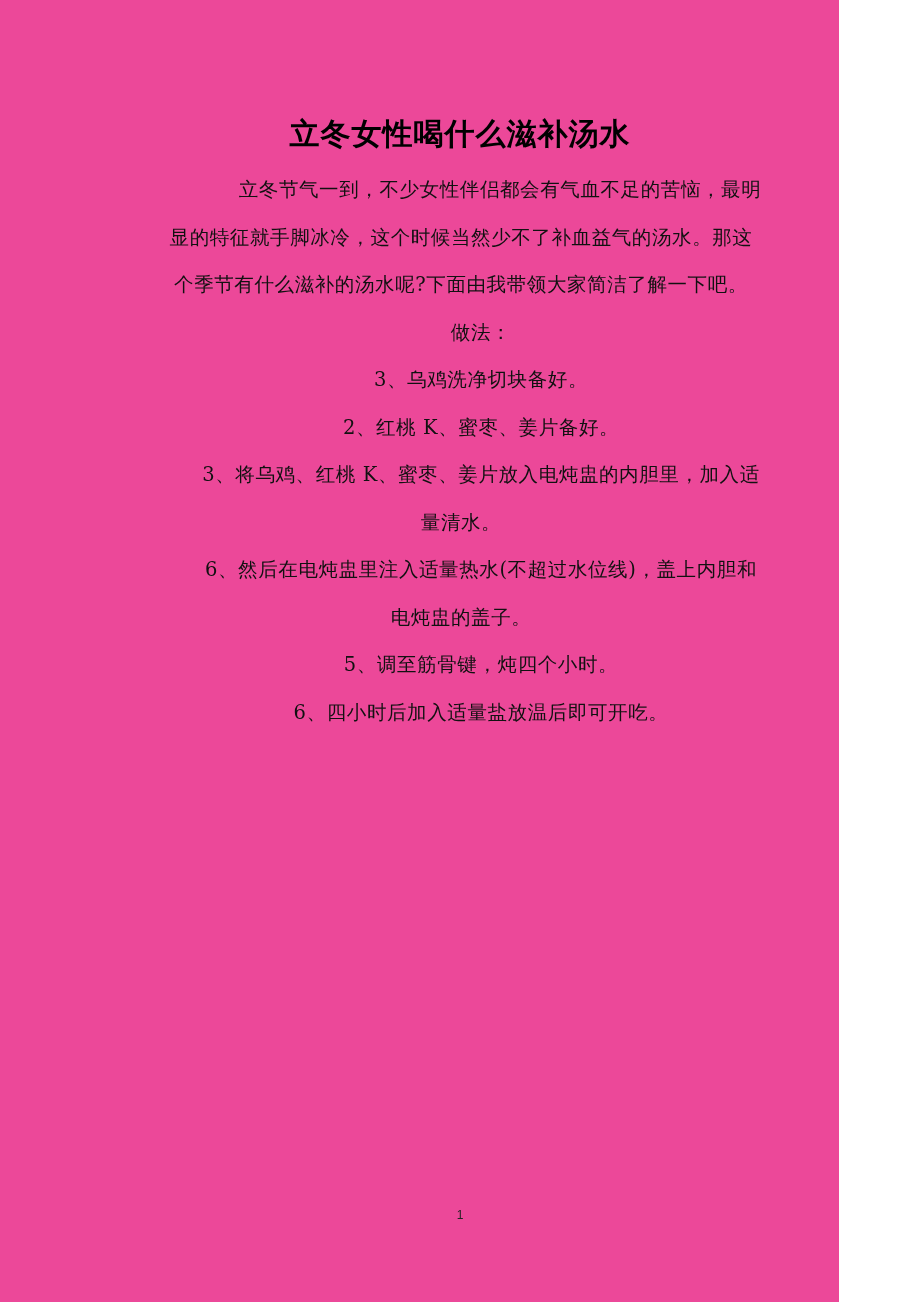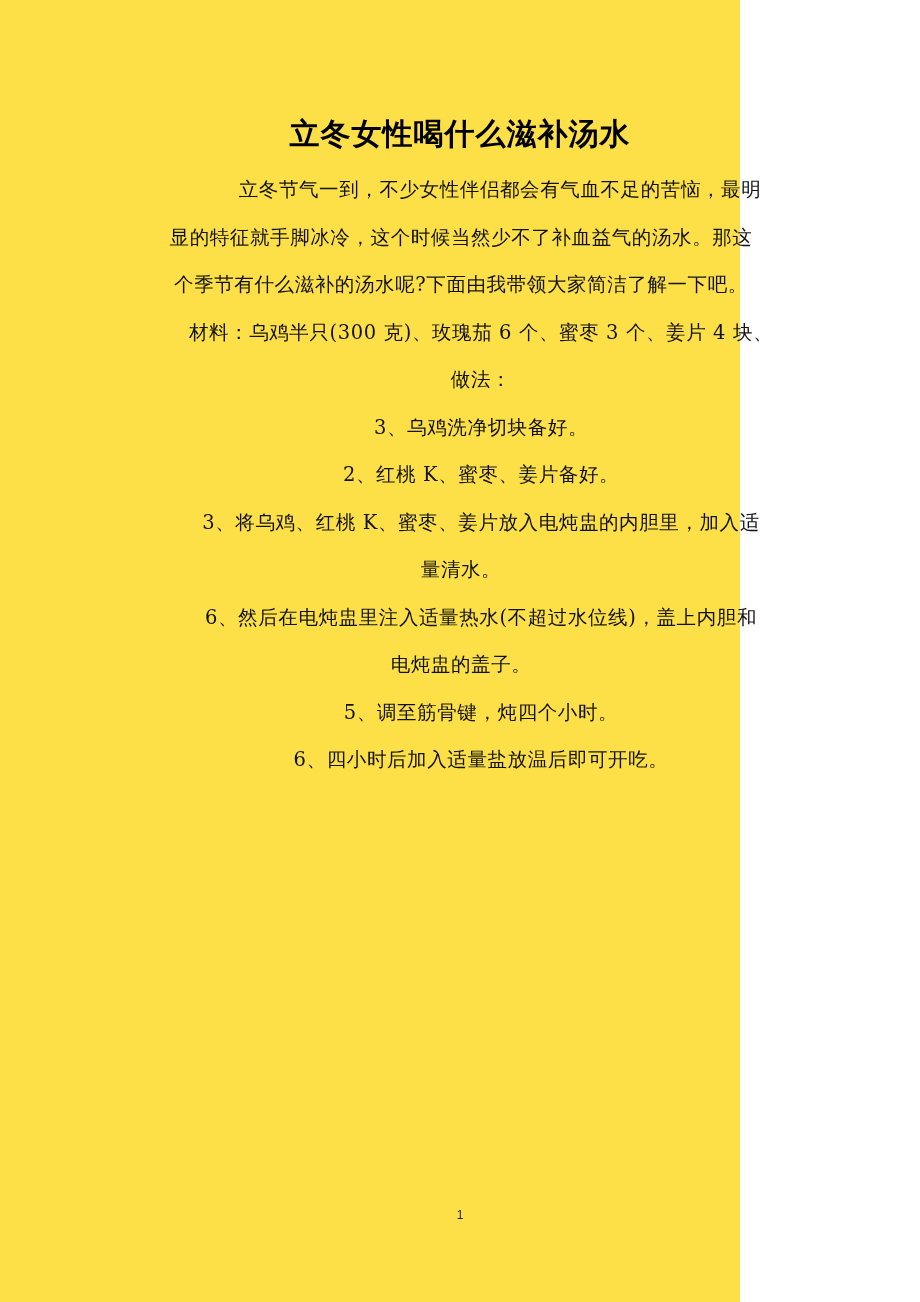--- a/index.html
+++ b/index.html
@@ -11,22 +11,22 @@
       width: 920px;
       height: 1302px;
       position: relative;
       overflow: hidden;
       font-family: "DejaVu Serif", "Liberation Serif", serif;
       color: #111111;
     }
     .page {
       position: absolute;
       left: 0; top: 0;
-      width: 740px; height: 1302px;
-      background: #fde047;
+      width: 839px; height: 1302px;
+      background: #ec4899;
     }
     .title {
       position: absolute;
       left: 0;
       top: 114px;
       width: 920px;
       text-align: center;
       font-family: "DejaVu Sans", "Liberation Sans", sans-serif;
       font-weight: bold;
       font-size: 30px;
@@ -72,21 +72,20 @@
   <div class="body">
 
     <div>
       <span class="line indent2">立冬节气一到，不少女性伴侣都会有气血不足的苦恼，最明</span>
       <span class="line">显的特征就手脚冰冷，这个时候当然少不了补血益气的汤水。那这</span>
       <span class="line">个季节有什么滋补的汤水呢?下面由我带领大家简洁了解一下吧。</span>
     </div>
 
 
     <div>
-      <span class="line indent">材料：乌鸡半只(300 克)、玫瑰茄 6 个、蜜枣 3 个、姜片 4 块、</span>
     </div>
 
     <span class="line indent">做法：</span>
 
     <div>
       <div>
         <span class="line indent">3、乌鸡洗净切块备好。</span>
       </div>
       <div>
         <span class="line indent">2、红桃 K、蜜枣、姜片备好。</span>

